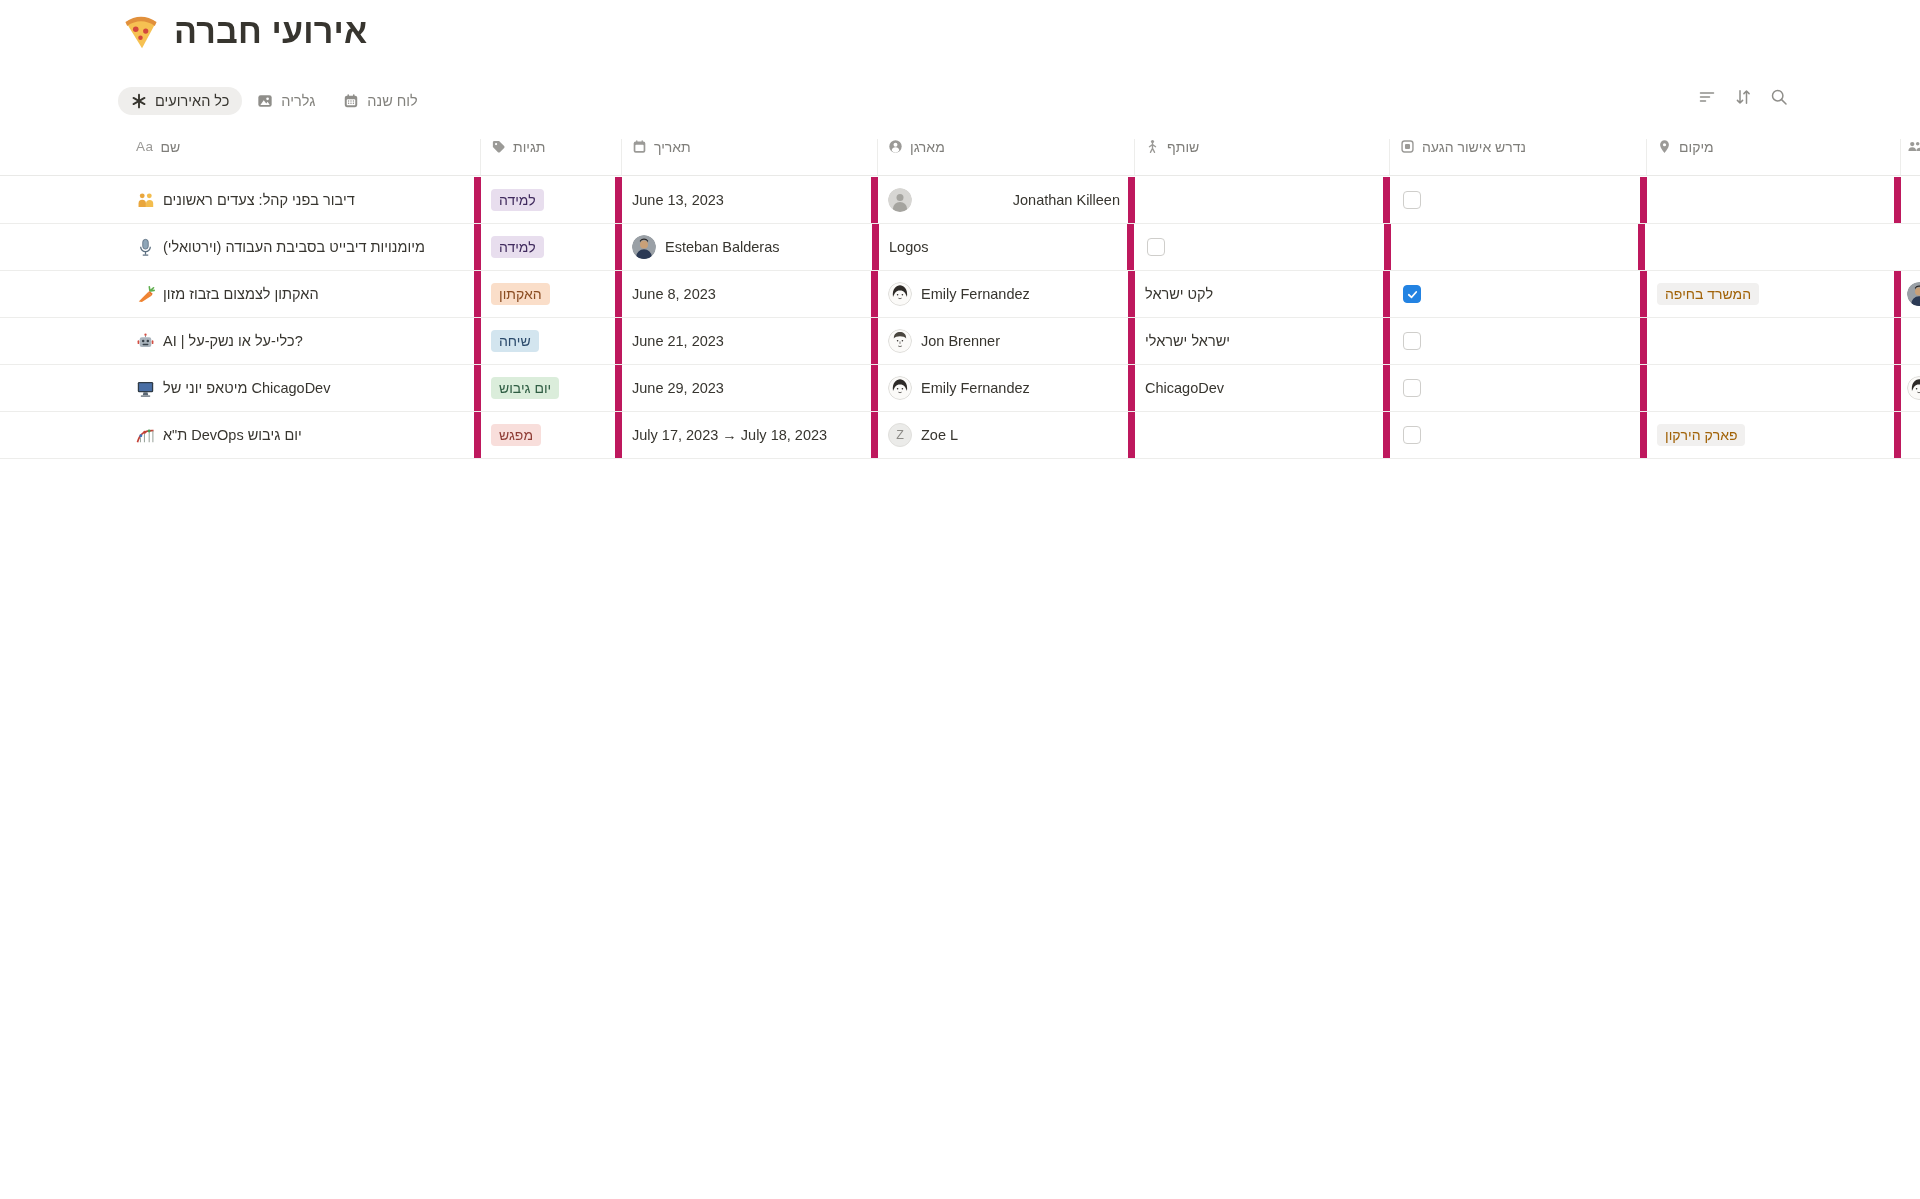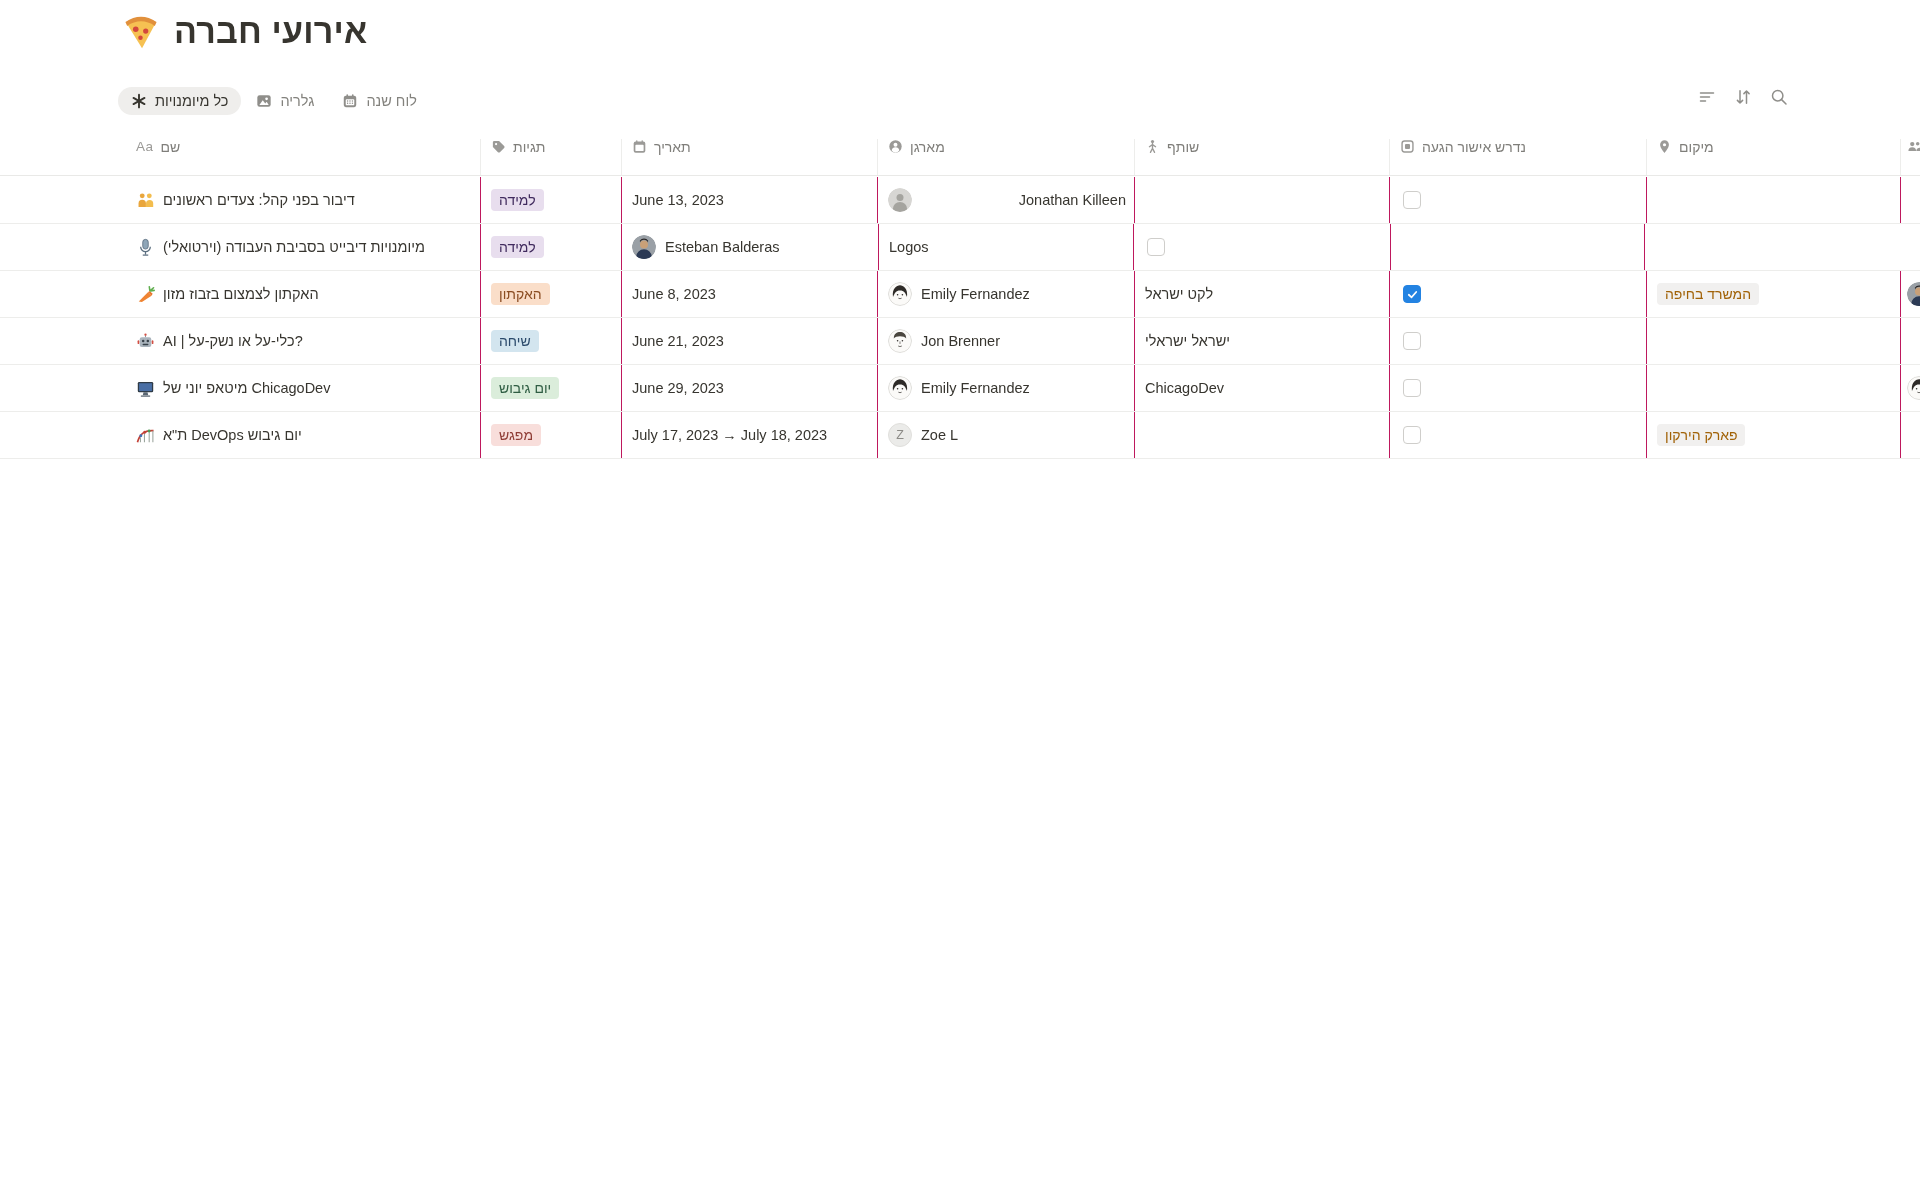--- a/index.html
+++ b/index.html
@@ -30,21 +30,21 @@
          color:#7f7e7a;font-size:14px;}
   .hcell{display:flex;gap:7px;padding:0 8px 0 10px;box-sizing:border-box;
          border-right:1px solid #ededeb;overflow:hidden;white-space:nowrap;height:100%;}
   .hcell:last-child{border-right:none;padding-left:6px;overflow:visible;}
   .hcell svg{width:15px;height:15px;flex:none;display:block;}
   .aa{font-size:13.5px;font-weight:500;color:#9b9a97;letter-spacing:.5px;}
 
   .tbody{position:absolute;left:0;top:177px;width:1920px;}
   .row{display:flex;padding-left:126px;box-sizing:border-box;height:47px;border-bottom:1px solid #ededeb;}
   .cell{display:flex;align-items:center;padding:0 8px 0 10px;box-sizing:border-box;
-        border-right:1px solid #be185d;overflow:hidden;white-space:nowrap;height:100%;font-size:14.5px;}
+        border-right:7px solid #be185d;overflow:hidden;white-space:nowrap;height:100%;font-size:14.5px;}
   .cell.last{border-right:none;padding-left:6px;overflow:visible;}
   .cell-name{gap:8px;font-weight:500;}
   .row-emoji{display:flex;flex:none;}
   .row-emoji svg{width:19px;height:19px;display:block;}
   .name-text{white-space:nowrap;flex:none;}
 
   .pill{display:inline-block;padding:2px 8px;border-radius:4px;font-size:14px;line-height:1.35;white-space:nowrap;}
   .loc-pill{background:#f1f0ef;color:#a16207;}
 
   .avatar{width:24px;height:24px;border-radius:50%;flex:none;display:flex;align-items:center;justify-content:center;overflow:hidden;}
@@ -80,21 +80,21 @@
     <div class="tab active">
       <span class="tab-icon">
         <svg viewBox="0 0 16 16">
             <g stroke="#37352f" stroke-width="1.9" stroke-linecap="round">
           <line x1="8" y1="1.6" x2="8" y2="14.4"></line>
               <line x1="2.5" y1="4.9" x2="13.5" y2="11.1"></line>
           <line x1="2.5" y1="11.1" x2="13.5" y2="4.9"></line>
             </g>
           </svg>
       </span>
-      <span>כל מיומנויות</span>
+      <span>כל האירועים</span>
     </div>
     <div class="tab">
       <span class="tab-icon">
         <svg viewBox="0 0 18 18">
             <rect x="1.5" y="2.5" width="15" height="13" rx="2.6" fill="#8f8e8a"></rect>
           <circle cx="11.9" cy="6.6" r="1.5" fill="#fff"></circle>
           <path d="M3.8 13.4 L7.6 8.2 L10.4 11.7 L12 9.8 L14.3 13.4 Z" fill="#fff"></path>
           </svg>
       </span>
       <span>גלריה</span>

